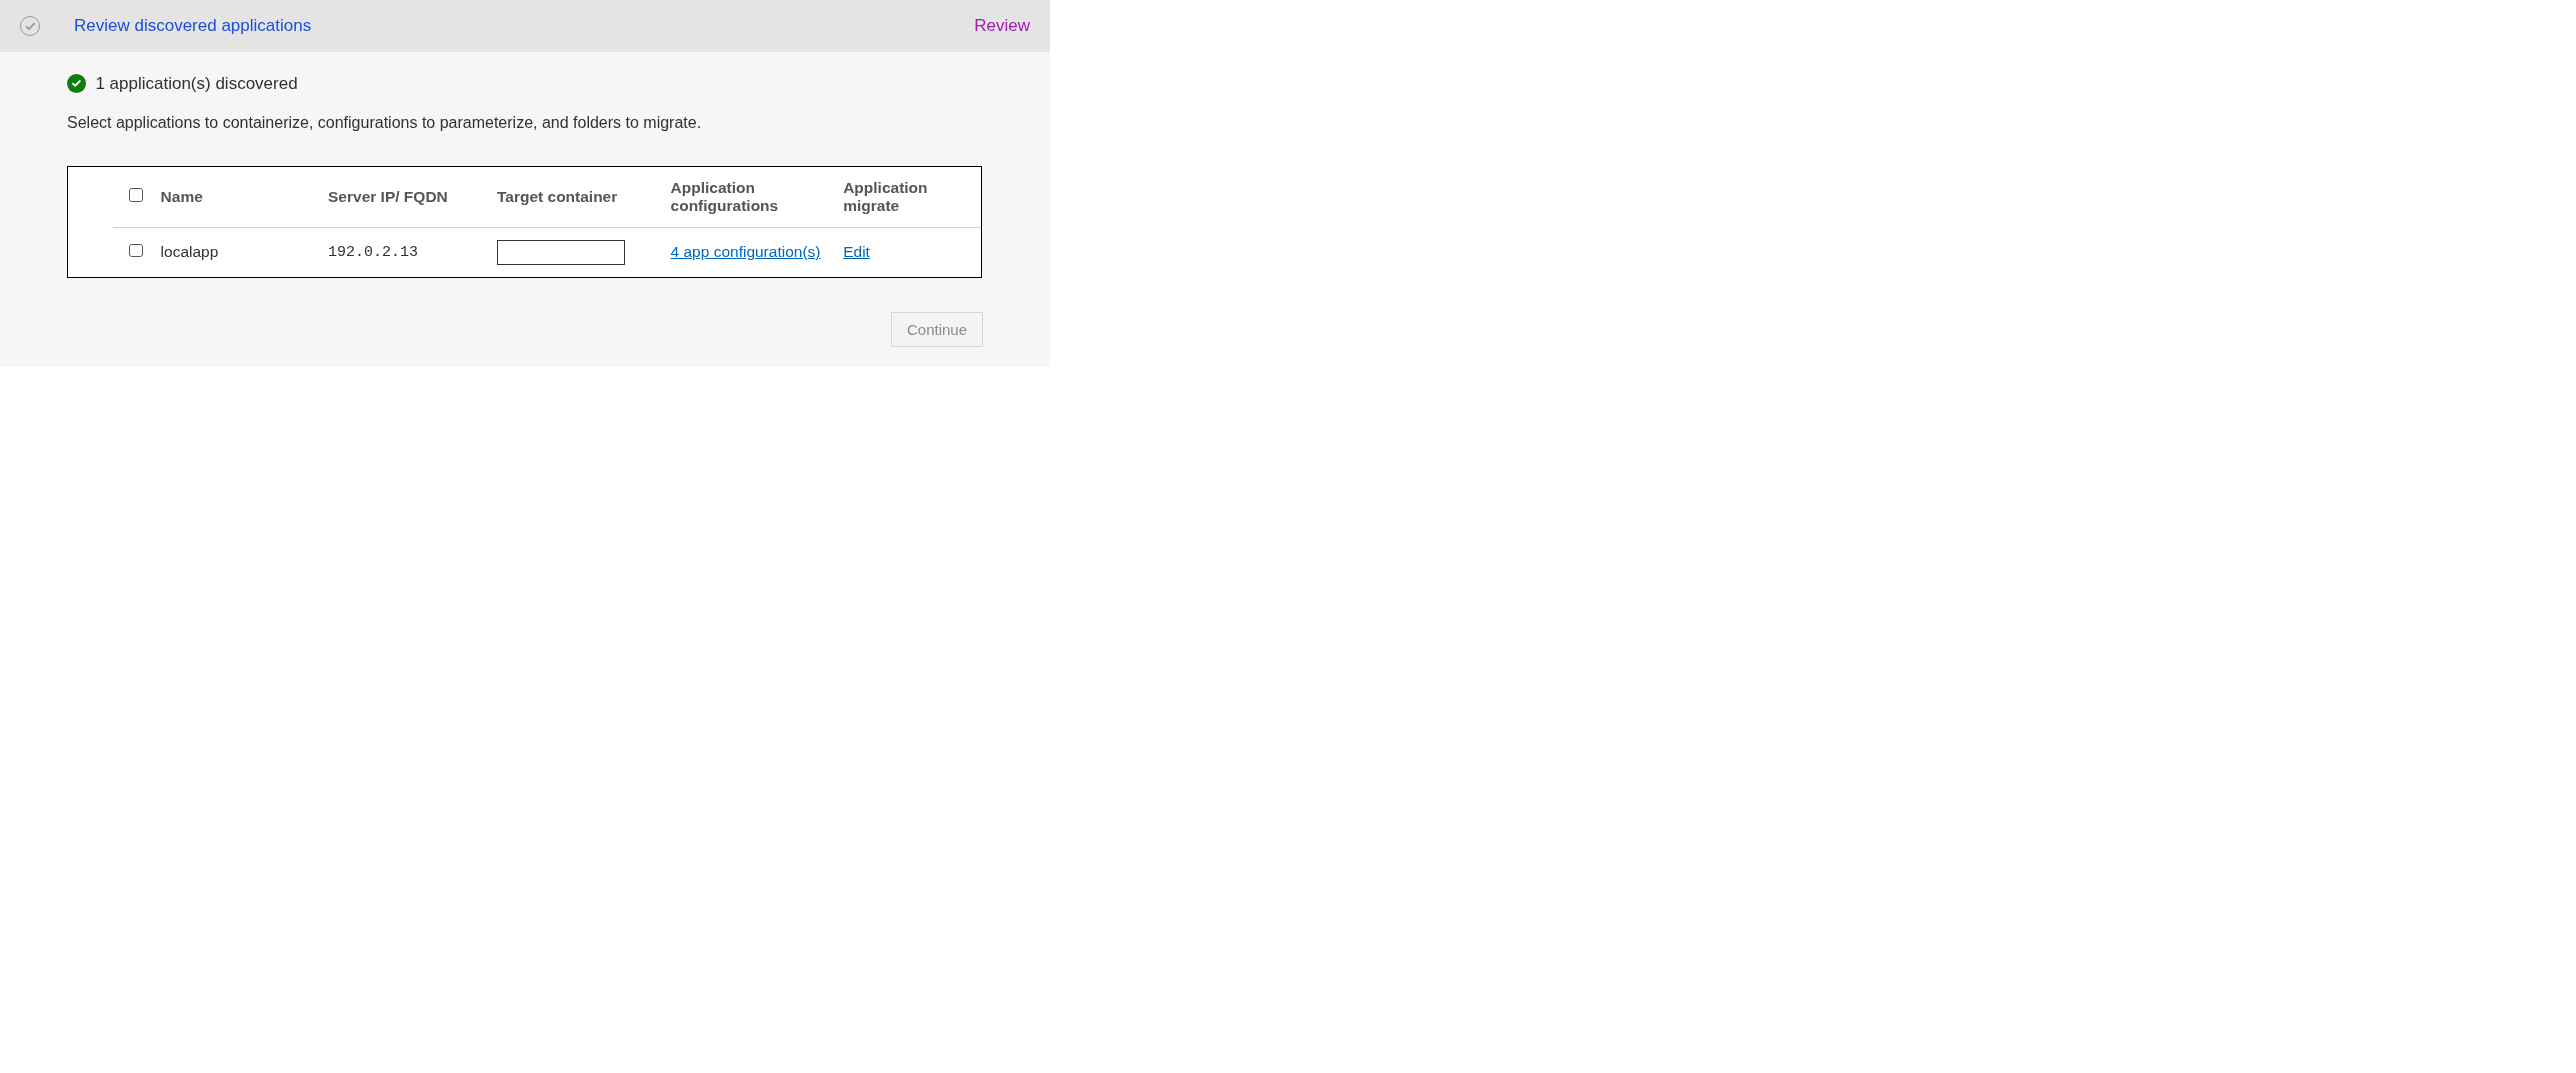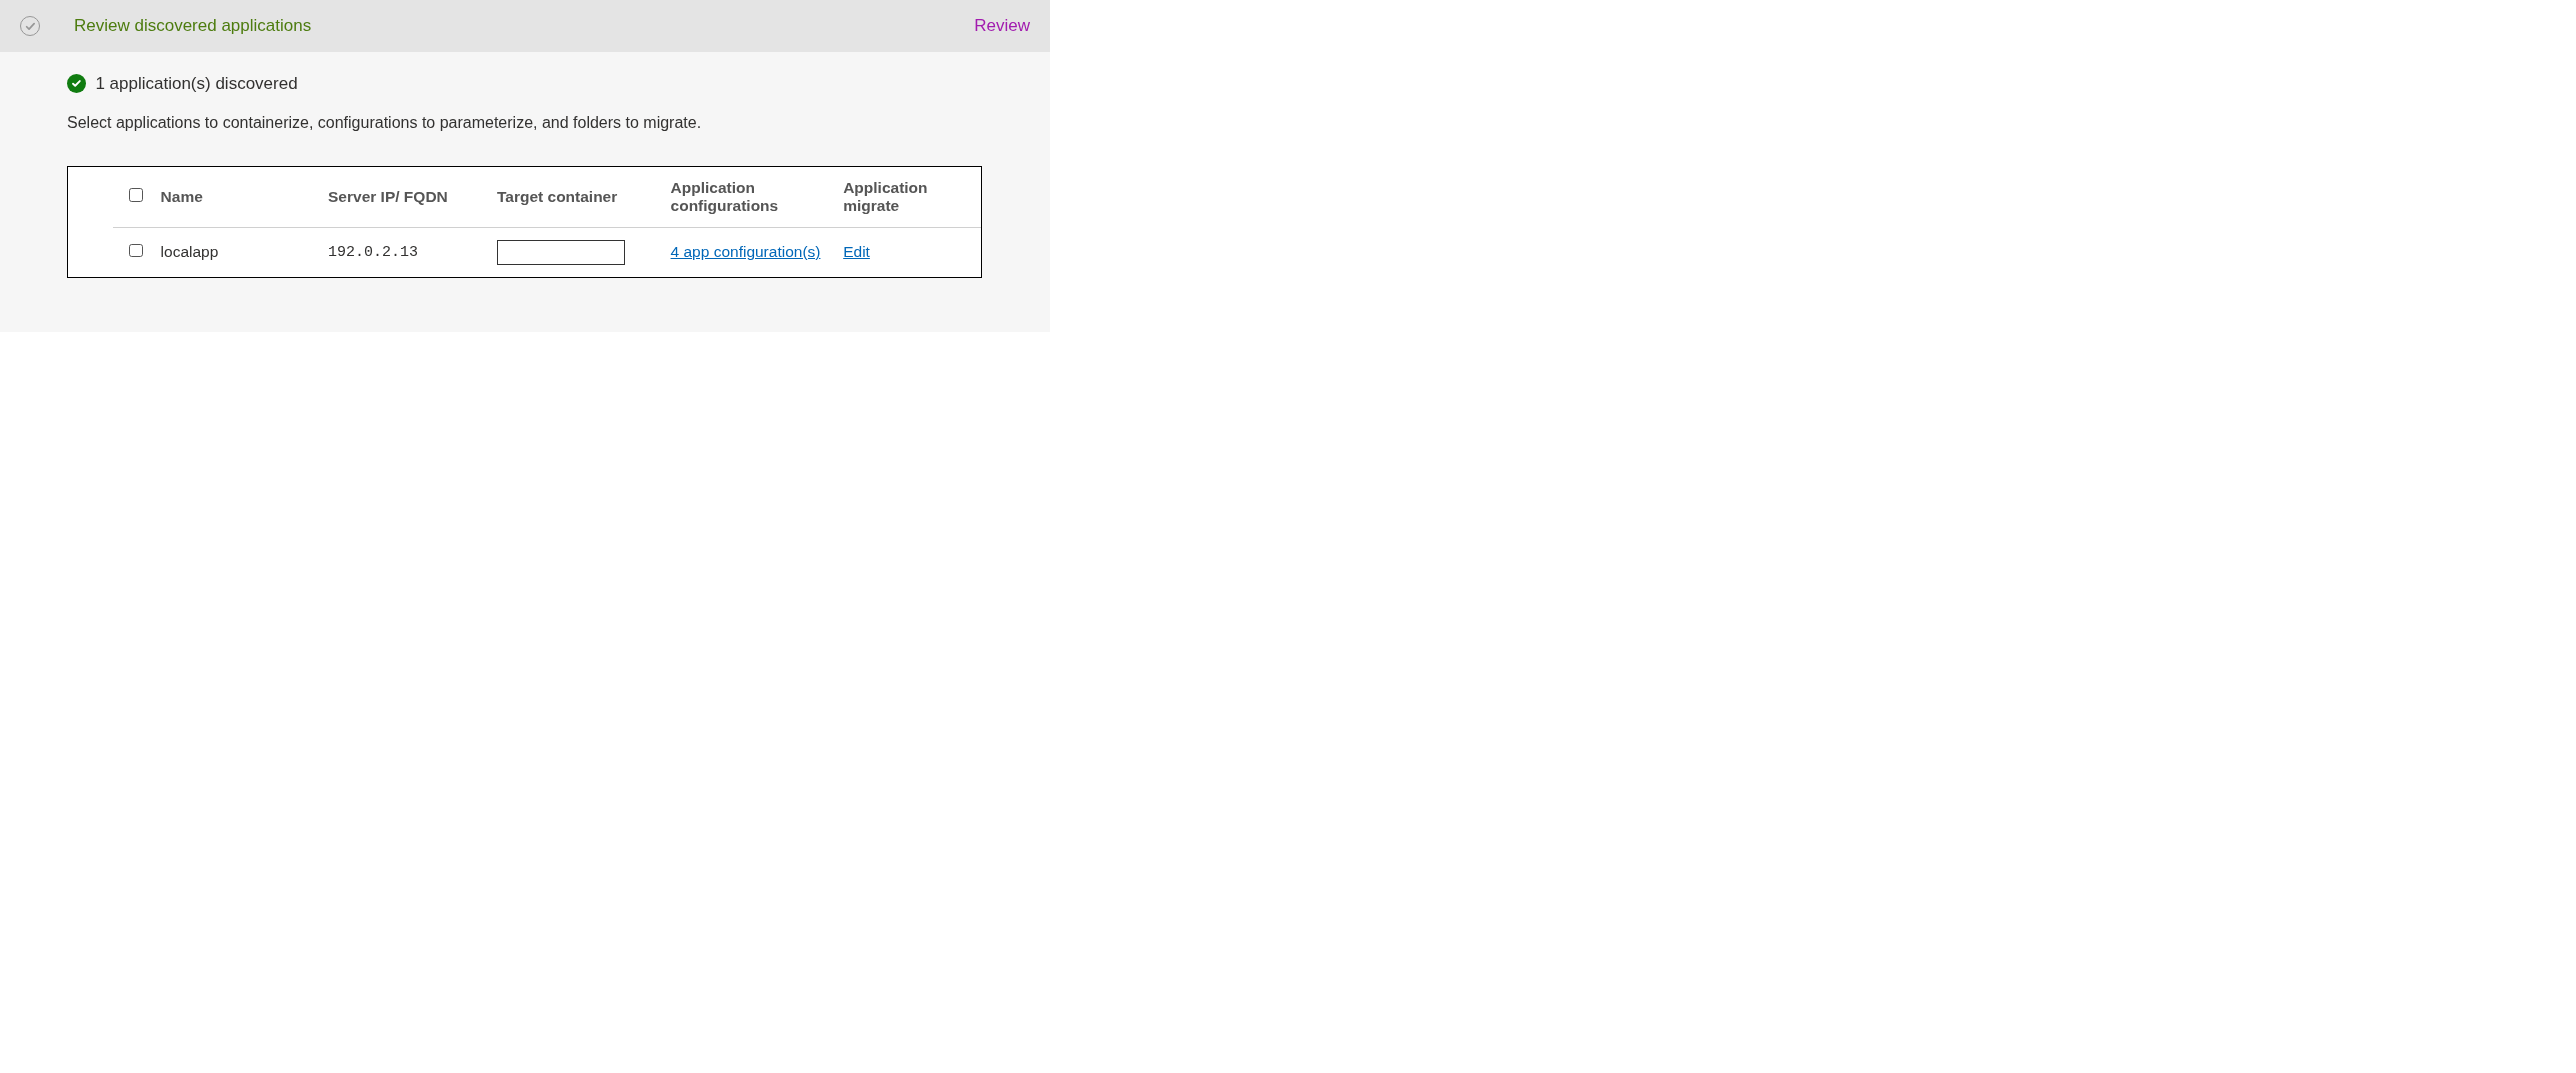--- a/index.html
+++ b/index.html
@@ -33,21 +33,21 @@
       justify-content: center;
       flex-shrink: 0;
     }
     .step-circle svg {
       width: 10.8px;
       height: 10.8px;
     }
     .header-title {
       font-size: 17px;
       font-weight: 400;
-      color: #4d7c0f;
+      color: #1d4ed8;
       flex: 1;
     }
     .review-link {
       color: #a21caf;
       font-size: 17px;
       font-weight: 400;
       text-decoration: none;
       cursor: pointer;
     }
     .body-area {
@@ -222,16 +222,19 @@
               <a>4 app configuration(s)</a>
             </td>
             <td class="folders-col link-cell">
               <a>Edit</a>
             </td>
           </tr>
         </tbody>
       </table>
     </div>
 
+    <div class="button-row">
+      <button class="continue-btn">Continue</button>
+    </div>
 
   </div>
 </div>
 
 
 </body></html>

